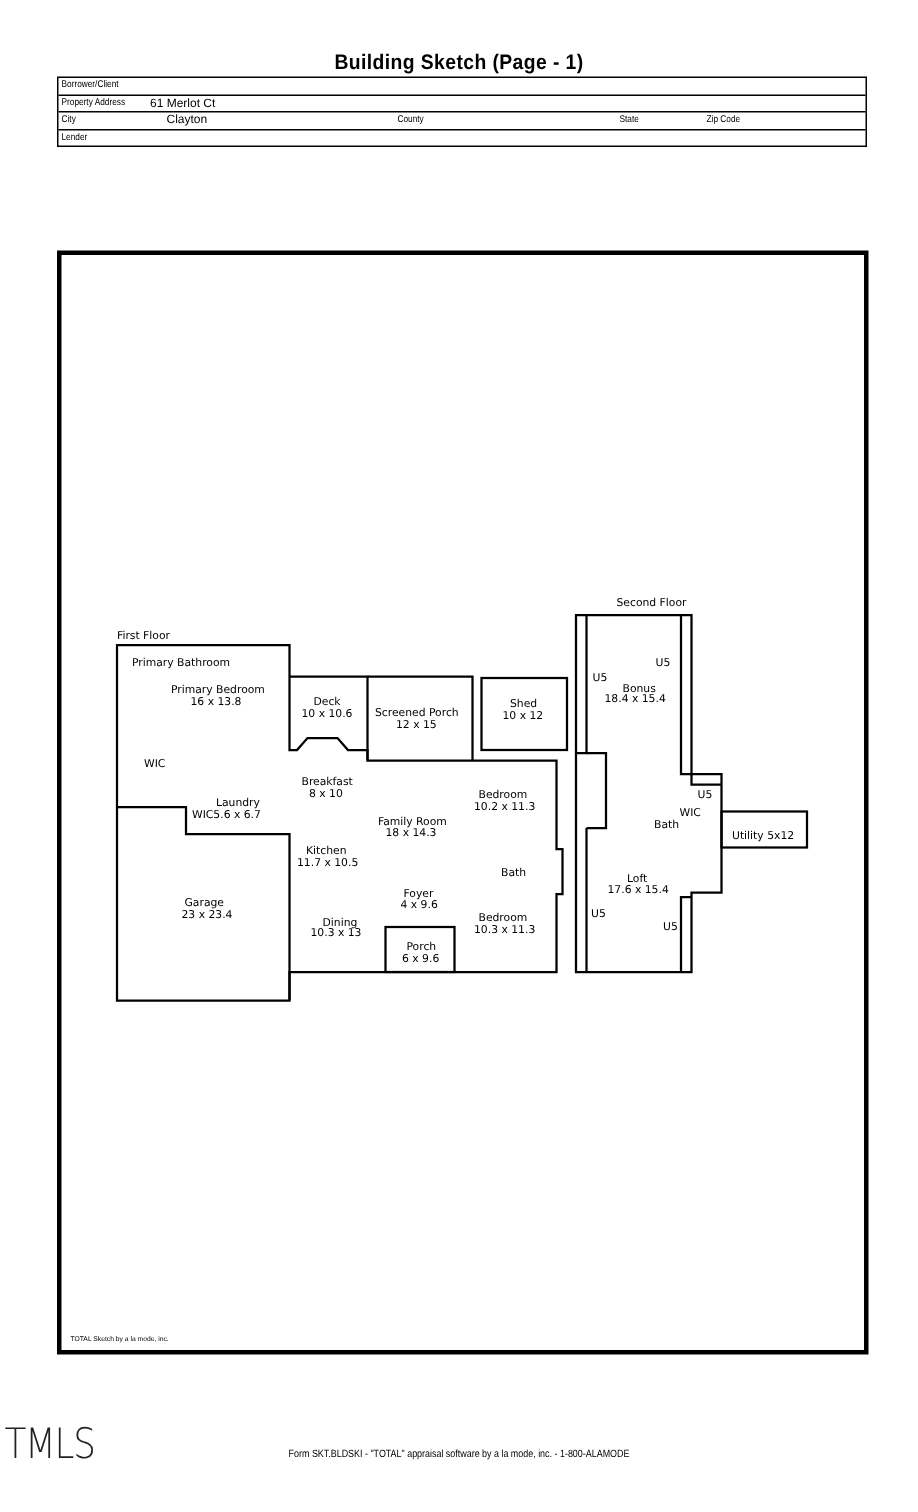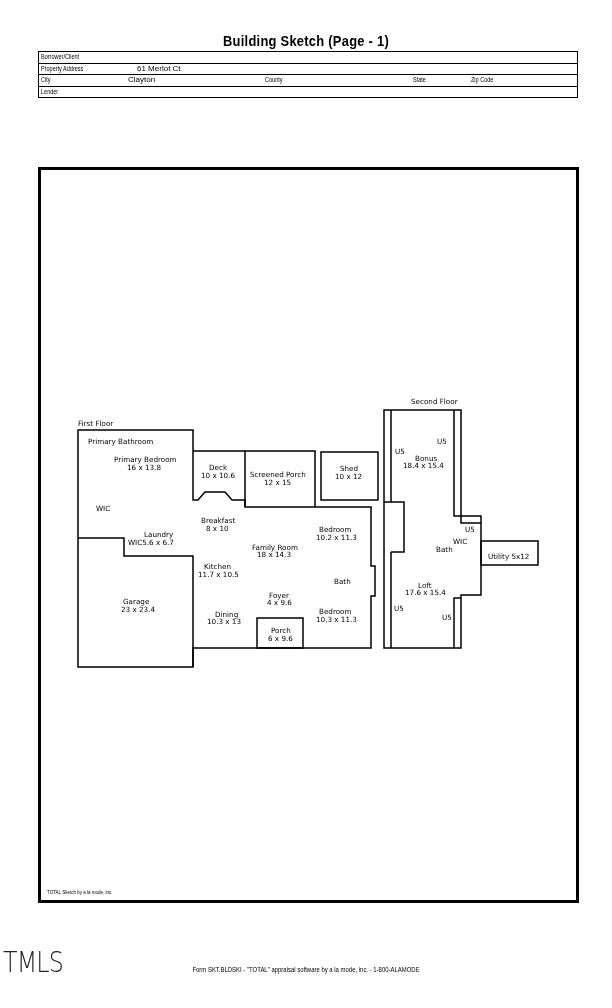--- a/index.html
+++ b/index.html
@@ -3,21 +3,21 @@
 <meta charset="utf-8">
 <style>
   html, body { margin: 0; padding: 0; background: #ffffff; }
   body { width: 612px; height: 1008px; position: relative; overflow: hidden; font-family: "Liberation Sans", sans-serif; color: #000; }
   .title { position: absolute; top: 33px; left: 0; width: 612px; text-align: center; font-weight: bold; font-size: 14px; letter-spacing: 0.3px; font-family: "Liberation Sans", sans-serif; transform: scaleX(0.92); }
   .info-table { position: absolute; left: 38px; top: 51px; width: 538px; border: 1px solid #000; border-collapse: collapse; }
   .info-row { position: relative; height: 10.5px; border-bottom: 1px solid #000; font-size: 7px; }
   .info-row:last-child { border-bottom: none; }
   .info-row span { position: absolute; top: 0; line-height: 10.5px; white-space: nowrap; }
   .lbl { font-size: 6.5px; transform: scaleX(0.85); transform-origin: left; }
-  .val { font-size: 8px; margin-left: 37px; }
+  .val { font-size: 8px; }
   .frame { position: absolute; left: 38px; top: 167px; width: 535px; height: 730px; border: 3px solid #000; box-sizing: content-box; }
   .sketch { position: absolute; left: 0; top: 0; }
   .footer-credit { position: absolute; left: 47px; top: 890px; font-size: 4.5px; }
   .logo { position: absolute; left: 3px; top: 946px; font-size: 28px; font-weight: 100; letter-spacing: -1px; color: #222; font-family: "DejaVu Sans", sans-serif; transform: scaleX(0.85); transform-origin: left; }
   .form-footer { position: absolute; left: 0; width: 612px; top: 966px; text-align: center; font-size: 7px; transform: scaleX(0.85); }
   svg text { font-family: "DejaVu Sans", sans-serif; font-size: 7.2px; fill: #000; }
 </style>
 </head>
 <body>
 
@@ -27,21 +27,21 @@
   <div class="info-row">
     <span class="lbl" style="left:2px">Borrower/Client</span>
     <span class="val" style="left:61px"></span>
   </div>
   <div class="info-row">
     <span class="lbl" style="left:2px">Property Address</span>
     <span class="val" style="left:61px">61 Merlot Ct</span>
   </div>
   <div class="info-row">
     <span class="lbl" style="left:2px">City</span>
-    <span class="val" style="left:52px">Clayton</span>
+    <span class="val" style="left:72px">Clayton</span>
     <span class="lbl" style="left:226px">County</span>
     <span class="lbl" style="left:374px">State</span>
     <span class="lbl" style="left:432px">Zip Code</span>
   </div>
   <div class="info-row">
     <span class="lbl" style="left:2px">Lender</span>
   </div>
 </div>
 
 <div class="frame"></div>

